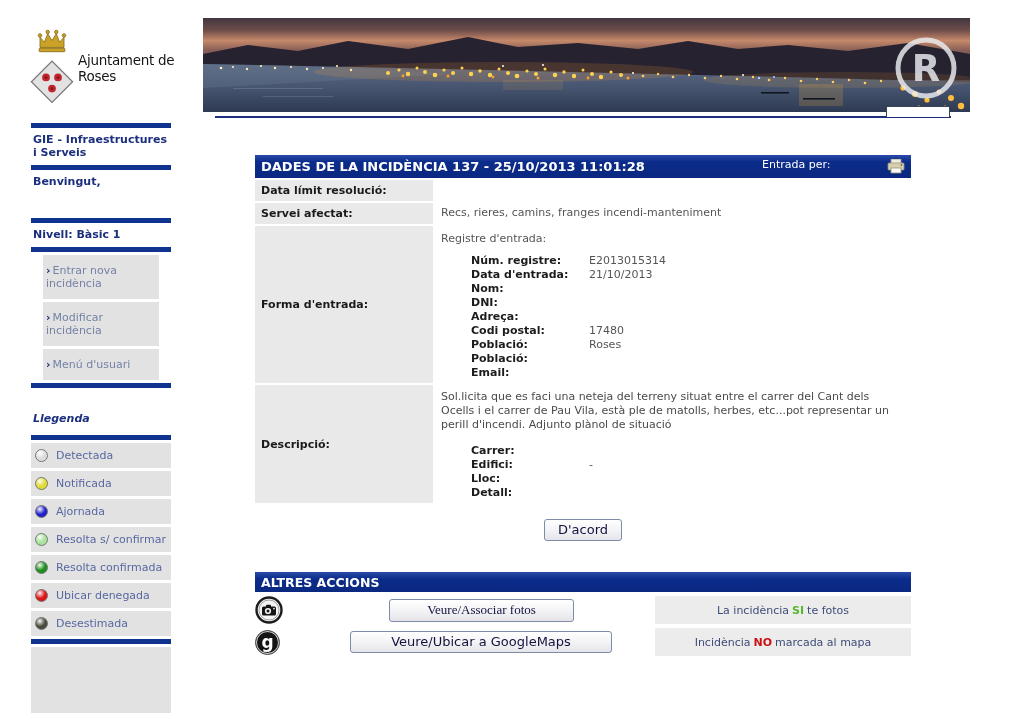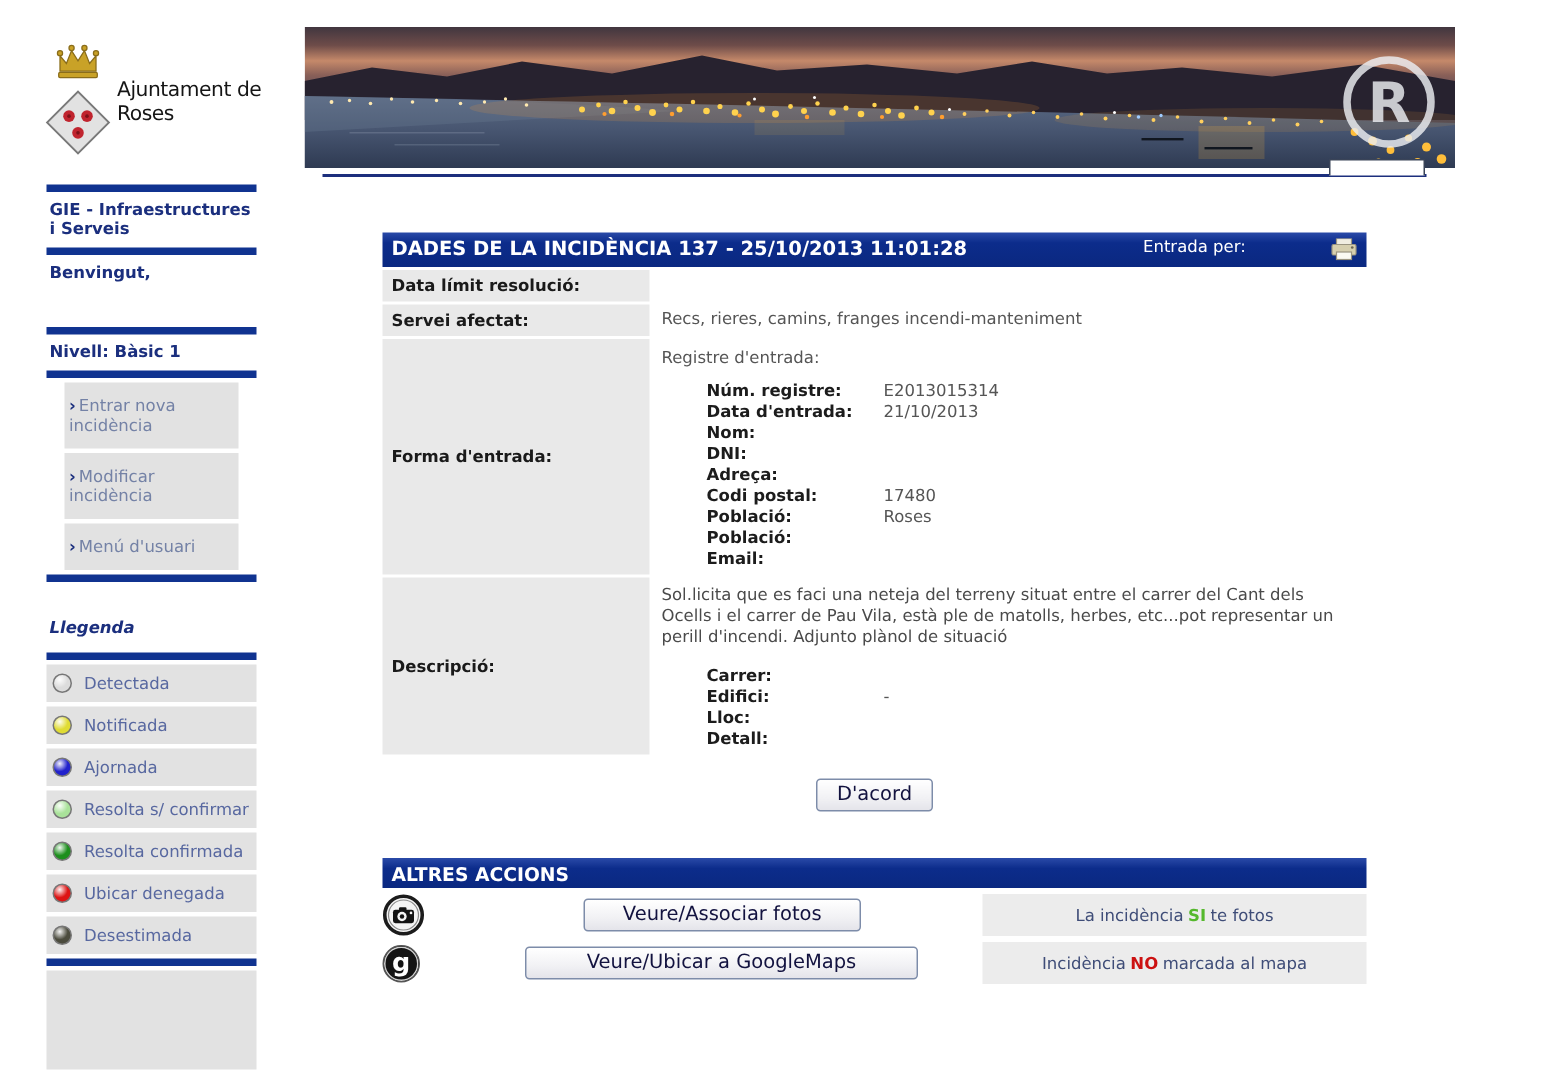--- a/index.html
+++ b/index.html
@@ -64,21 +64,21 @@
   .btn-confirm { font-size:13px; padding:2px 13px 3px 13px; }
 
   .actions-bar { margin-top:31px; height:20px; background:linear-gradient(180deg,#2a4aa8 0,#0c2c8b 35%,#0a2880 100%);
                  color:#fff; font-weight:bold; font-size:12.5px; display:flex; align-items:center; padding-left:6px; }
   .action-row { display:flex; align-items:center; margin-top:4px; height:28px; }
   .action-icon { width:34px; flex:0 0 34px; display:flex; align-items:center; }
   .g-icon { width:25px; height:25px; border-radius:50%; background:#141414; color:#fff; font-weight:bold;
             font-size:17px; display:flex; align-items:center; justify-content:center;
             border:1px solid #555; box-shadow:0 0 0 1px #cfcfcf inset; }
   .action-btn-zone { width:366px; flex:0 0 366px; display:flex; }
-  .btn-fotos { width:185px; margin-left:100px; font-size:13px; padding:2px 0 3px 0; }
+  .btn-fotos { width:185px; margin-left:100px; font-size:13px; padding:2px 0 3px 0;font-family:Liberation Serif, serif; }
   .btn-maps  { width:262px; margin-left:61px;  font-size:13px; padding:2px 0 3px 0; }
   .action-status { flex:1; background:#ececec; height:28px; display:flex; align-items:center; justify-content:center;
                    color:#3f4d78; }
   .action-status b { margin:0 3px; }
 </style>
 </head>
 <body>
 
 <div class="page">
 

